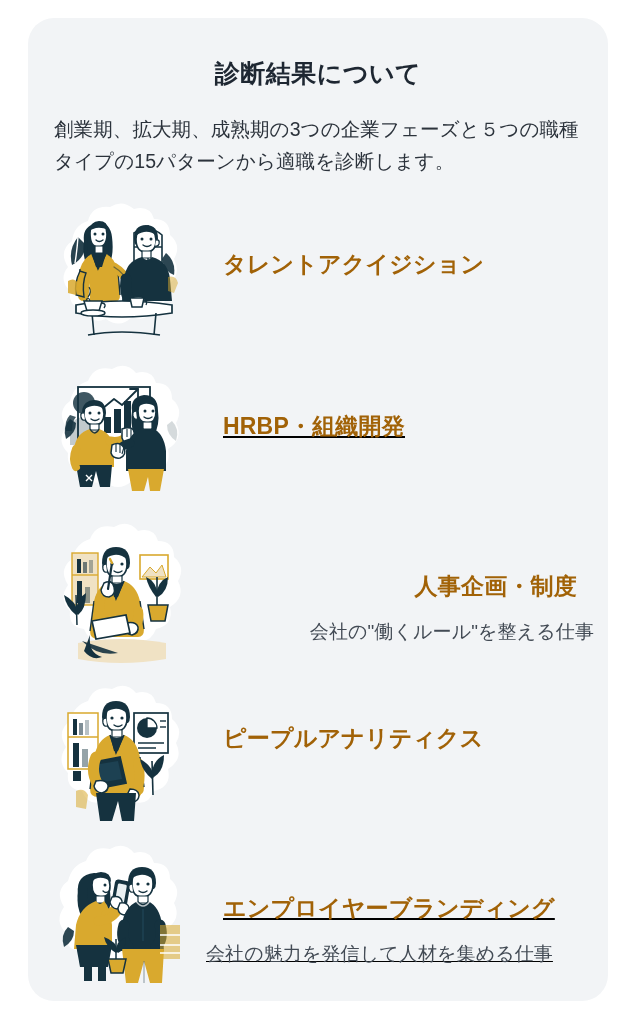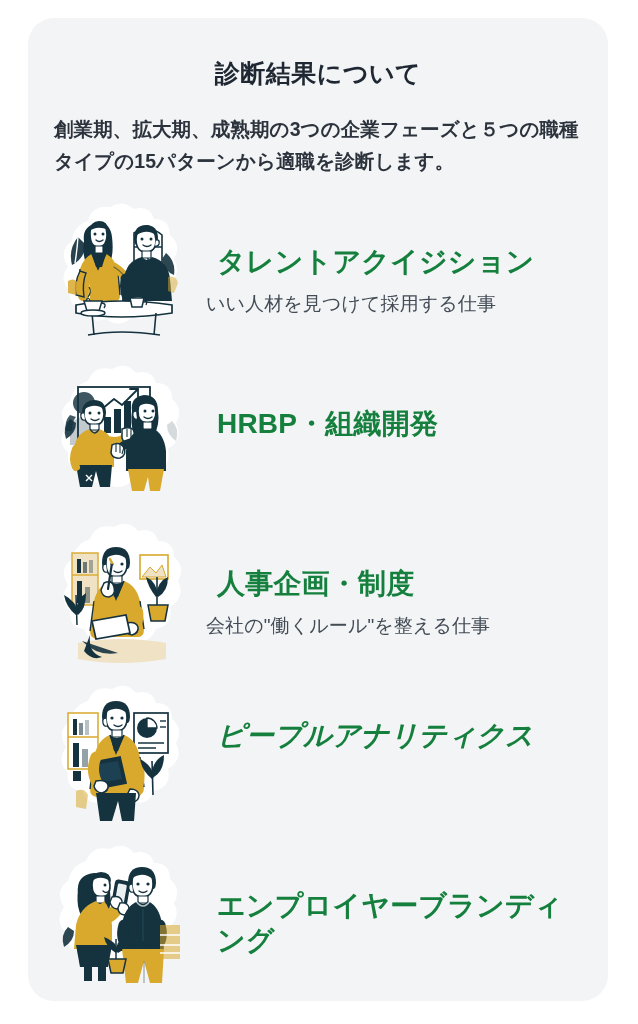--- a/index.html
+++ b/index.html
@@ -47,21 +47,21 @@
     line-height: 1.2;
   }
 
   .card-desc {
     margin: 0;
     padding: 26px 26px 0 26px;
     font-size: 19.5px;
     line-height: 1.62;
     color: #2c333c;
     letter-spacing: 0.1px;
-    font-weight: 700;
+    font-weight: 400;
   }
 
   .job-list {
     margin: 0;
     padding: 18px 0 0 0;
     list-style: none;
   }
 
   .job-item {
     display: flex;
@@ -85,43 +85,43 @@
   }
 
   .job-text {
     flex: 1 1 auto;
     padding-left: 14px;
     padding-top: 36px;
     min-width: 0;
   }
 
   .job-name {
-    margin: 11px;
-    font-size: 28px;
+    margin: 17px;
+    font-size: 23px;
     font-weight: 700;
-    color: #15803d;
+    color: #a16207;
     line-height: 1.25;
     letter-spacing: 0.2px;
   }
 
   .job-desc {
     margin: 3px 0 0 0;
     font-size: 19px;
     line-height: 1.45;
     color: #434b55;
     letter-spacing: 0.1px;
     font-weight: 400;
   }
 
   
   .job-item.row-1 { margin-top: 2px; }
-  .job-item.row-2 { margin-top: 8px; }
-  .job-item.row-3 { margin-top: 6px; }
-  .job-item.row-4 { margin-top: 6px; font-style: italic; }
-  .job-item.row-5 { margin-top: 8px; }
+  .job-item.row-2 { margin-top: 8px; text-decoration: underline; }
+  .job-item.row-3 { margin-top: 6px; text-align: right; }
+  .job-item.row-4 { margin-top: 6px; }
+  .job-item.row-5 { margin-top: 8px; text-decoration: underline; }
 
   .job-item.row-4 .job-text { padding-top: 28px; }
 </style>
 </head>
 <body>
 
 <div class="page">
   <div class="card">
 
     <h1 class="card-title">診断結果について</h1>
@@ -208,21 +208,20 @@
               <path d="M82 101 L96 101 L94 110 L84 110 Z" fill="#ffffff" stroke="#15323f" stroke-width="1.5"></path>
               <path d="M96 103 Q100 104 98 108" fill="none" stroke="#15323f" stroke-width="1.3"></path>
 
               <path d="M20 84 Q26 80 30 86 L28 98 L20 96 Z" fill="#d9a92e" opacity="0.85"></path>
               <path d="M120 80 Q128 78 130 86 L126 96 L120 94 Z" fill="#d9a92e" opacity="0.5"></path>
             </g>
           </svg>
         </div>
         <div class="job-text">
           <h2 class="job-name">タレントアクイジション</h2>
-          <p class="job-desc">いい人材を見つけて採用する仕事</p>
         </div>
       </li>
 
       <li class="job-item row-2">
         <div class="job-illustration">
           <svg viewBox="0 0 144 152" xmlns="http://www.w3.org/2000/svg">
             <g>
               <path d="M40 22 Q46 6 64 10 Q78 2 88 14 Q104 10 108 24 Q124 24 124 40 Q136 50 128 64 Q136 80 120 90 Q124 108 106 112 Q100 128 84 122 Q70 134 56 122 Q40 128 34 112 Q18 110 20 94 Q8 82 18 68 Q8 52 22 42 Q26 26 40 22 Z" fill="#ffffff"></path>
 
               <rect x="30" y="28" width="72" height="60" fill="#ffffff" stroke="#15323f" stroke-width="1.8"></rect>
@@ -480,18 +479,19 @@
               <path d="M68 112 Q58 106 56 96 Q68 100 70 110 Z" fill="#15323f"></path>
               <path d="M68 98 L68 120" stroke="#15323f" stroke-width="1.5"></path>
               <path d="M60 118 L78 118 L75 132 L63 132 Z" fill="#d9a92e" stroke="#15323f" stroke-width="1.5"></path>
 
               <path d="M20 86 Q12 94 16 106 Q26 100 26 90 Z" fill="#15323f" opacity="0.9"></path>
             </g>
           </svg>
         </div>
         <div class="job-text">
           <h2 class="job-name">エンプロイヤーブランディング</h2>
+          <p class="job-desc">会社の魅力を発信して人材を集める仕事</p>
         </div>
       </li>
 
     </ul>
   </div>
 </div>
 
 </body></html>

